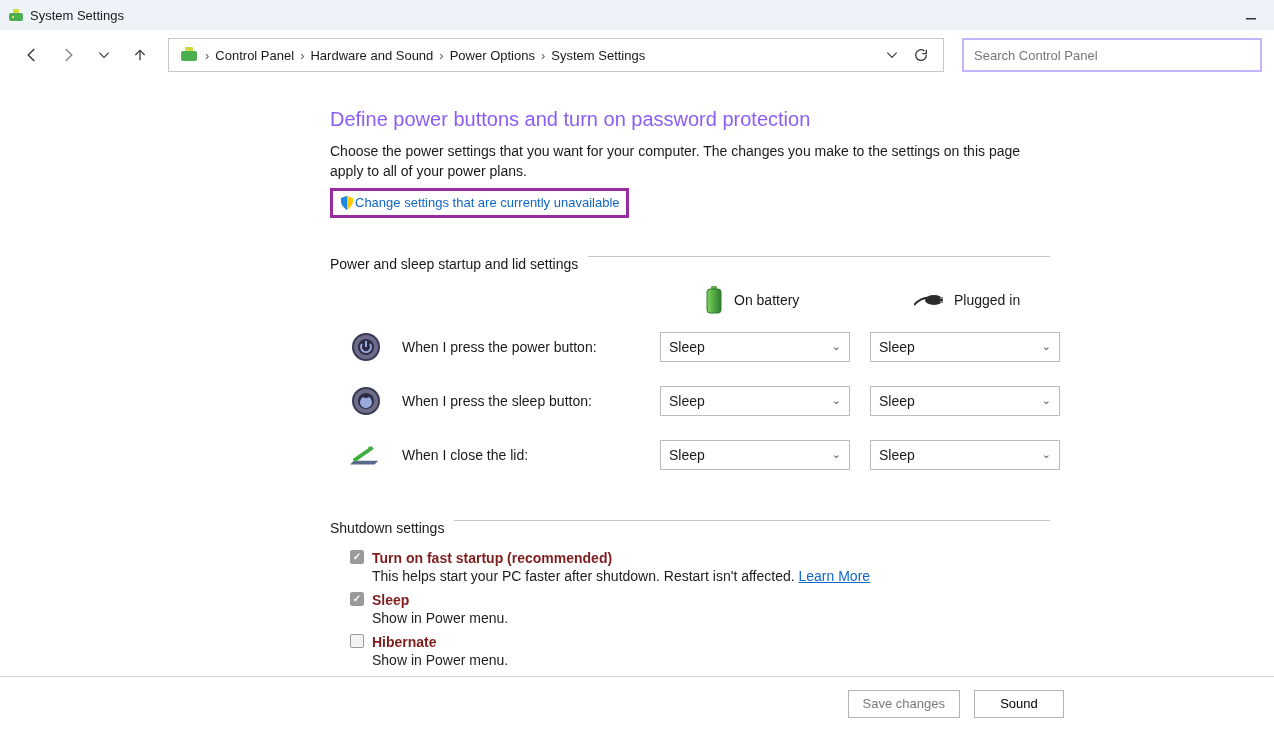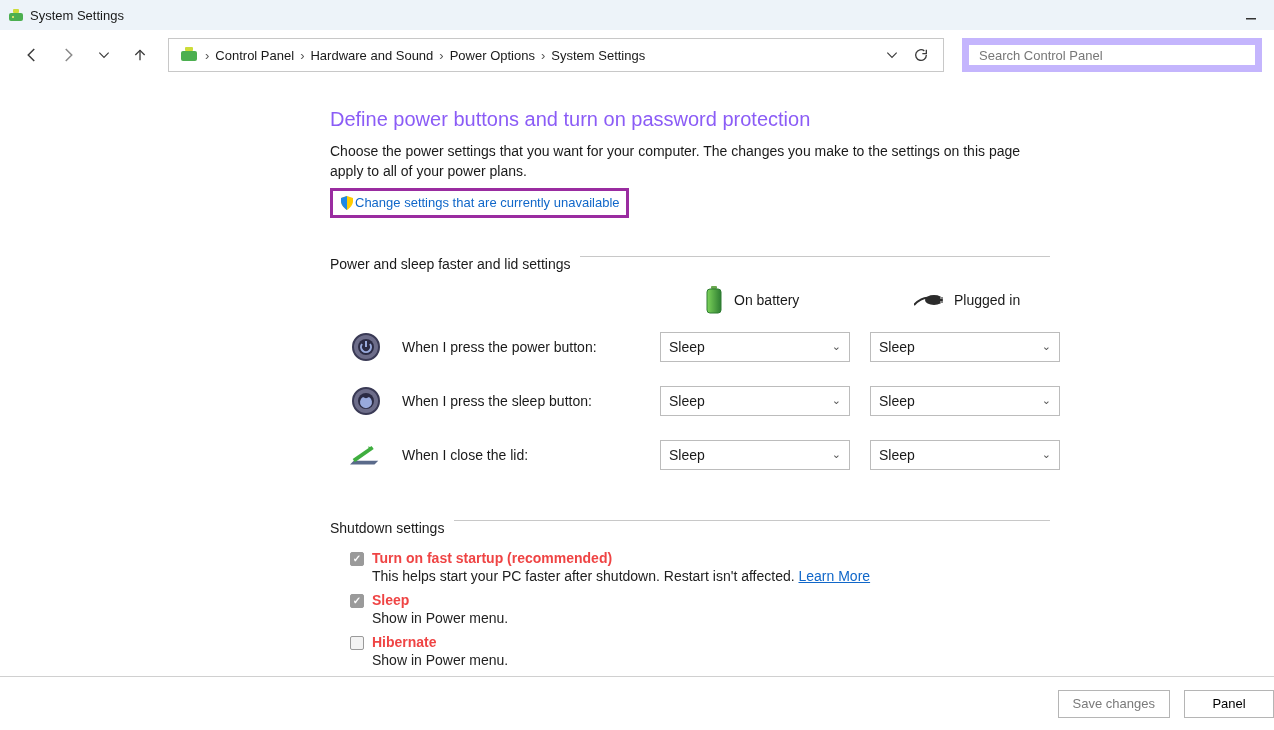--- a/index.html
+++ b/index.html
@@ -50,21 +50,21 @@
     margin-left: 6px;
     background:#fff;
   }
   .crumb-icon { width:20px; height:20px; margin:0 4px; }
   .crumb { display:flex; align-items:center; padding:0 4px; cursor:default; }
   .crumb-sep { color:#555; padding:0 2px; }
   .addr-right { margin-left:auto; display:flex; align-items:center; gap:14px; padding-right:8px;}
   .searchbox {
     width: 300px;
     height: 34px;
-    border: 7px solid #c4b5fd;
+    border: 2px solid #c4b5fd;
     display:flex; align-items:center;
     padding: 0 10px;
     margin-left: 10px;
     color:#777;
   }
   .searchbox input { border:none; outline:none; width:100%; font-size:13px; color:#333; background:transparent;}
   .searchbox input::placeholder { color:#777; }
   
   .content-wrap { flex:1; overflow:auto; }
   .content {
@@ -88,33 +88,34 @@
   .pg-row .lbl { display:flex; align-items:center; gap:20px; font-size:14px;}
   .pg-row .icon { width:32px; height:32px; display:flex; align-items:center; justify-content:center;}
   .select {
     height:30px; border:1px solid #bcbcbc; display:flex; align-items:center; justify-content:space-between;
     padding:0 8px; font-size:14px; background:#fff; width:190px;
   }
   .select .chev { color:#555; font-size:11px;}
   
   .shutdown-list { padding-left:20px; margin-top:10px; }
   .sd-item { margin-bottom:8px; }
-  .sd-head { display:flex; align-items:flex-end; gap:8px; font-size:14px; font-weight:600; color:#ef4444; }
+  .sd-head { display:flex; align-items:flex-start; gap:8px; font-size:14px; font-weight:600; color:#7f1d1d; }
   .sd-sub  { padding-left:22px; font-size:14px; color:#222; margin-top:2px;}
   .chk { width:14px; height:14px; border:1px solid #9a9a9a; border-radius:2px; display:inline-flex; align-items:center; justify-content:center; background:#f3f3f3; color:#888; font-size:10px;}
   .chk.checked::after { content:"✓"; color:#fff; font-size:10px; }
   .chk.checked { background:#9a9a9a; border-color:#9a9a9a;}
   .link { color:#1067c9; text-decoration:underline; }
   
   .footer {
     border-top:1px solid #d0d0d0;
     height:54px;
     display:flex;
     align-items:center;
     justify-content:flex-end;
+    padding-right:210px;
     gap:14px;
     background:#fff;
   }
   .btn {
     min-width:90px; height:28px; border:1px solid #b5b5b5; background:#fff;
     font-size:13px; padding:0 14px; cursor:default;
   }
   .btn.primary { color:#7a7a7a; }
 </style>
 </head>
@@ -195,21 +196,21 @@
 
     <div class="highlight-box">
       <svg class="shield" viewBox="0 0 16 16">
         <path d="M8 1l6 2v3c0 4-3 7-6 9C5 13 2 10 2 6V3l6-2z" fill="#ffcc00"></path>
         <path d="M8 1v14C5 13 2 10 2 6V3l6-2z" fill="#1e88e5"></path>
       </svg>
       <a href="#" class="change-link">Change settings that are currently unavailable</a>
     </div>
 
     <div class="group-divider" style="margin-top:20px;">
-      <span class="fieldset-label">Power and sleep faster and lid settings</span>
+      <span class="fieldset-label">Power and sleep startup and lid settings</span>
       <div class="line"></div>
     </div>
 
     <div class="power-grid">
       <div class="pg-head">
         <div></div>
         <div class="colh">
           <svg width="20" height="28" viewBox="0 0 20 28">
             <rect x="7" y="0" width="6" height="3" rx="1" fill="#6aa84f"></rect>
             <rect x="3" y="3" width="14" height="24" rx="3" fill="url(#bg)" stroke="#2e7d32"></rect>
@@ -324,14 +325,14 @@
             <span>Hibernate</span>
           </div>
         <div class="sd-sub">Show in Power menu.</div>
       </div>
     </div>
   </div>
 </div>
 
 <div class="footer">
   <button class="btn primary">Save changes</button>
-  <button class="btn">Panel</button>
+  <button class="btn">Sound</button>
 </div>
 
 </body></html>

